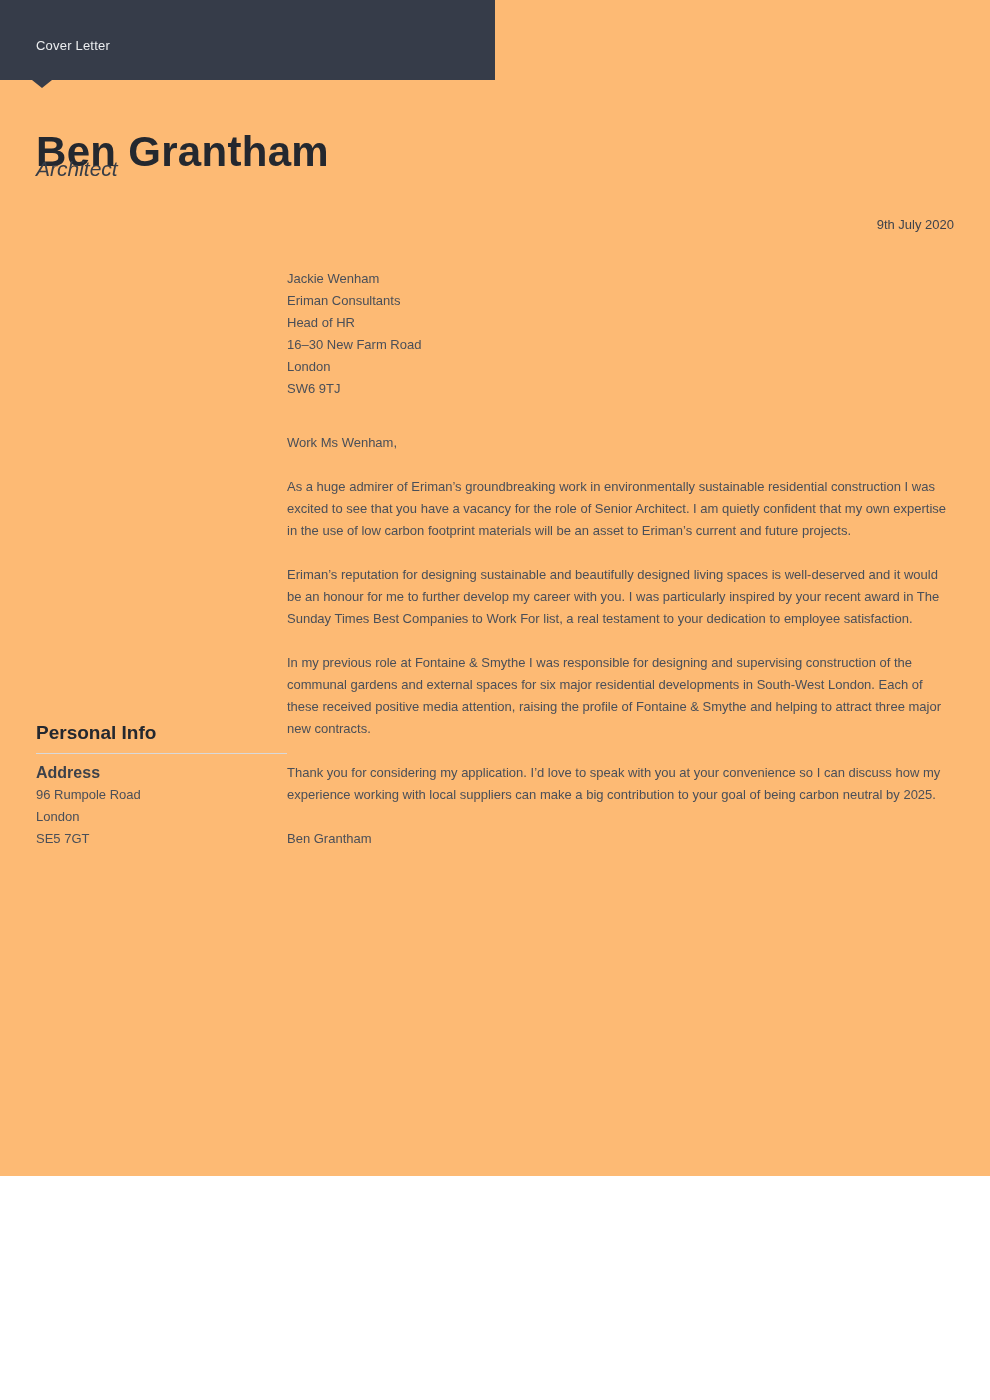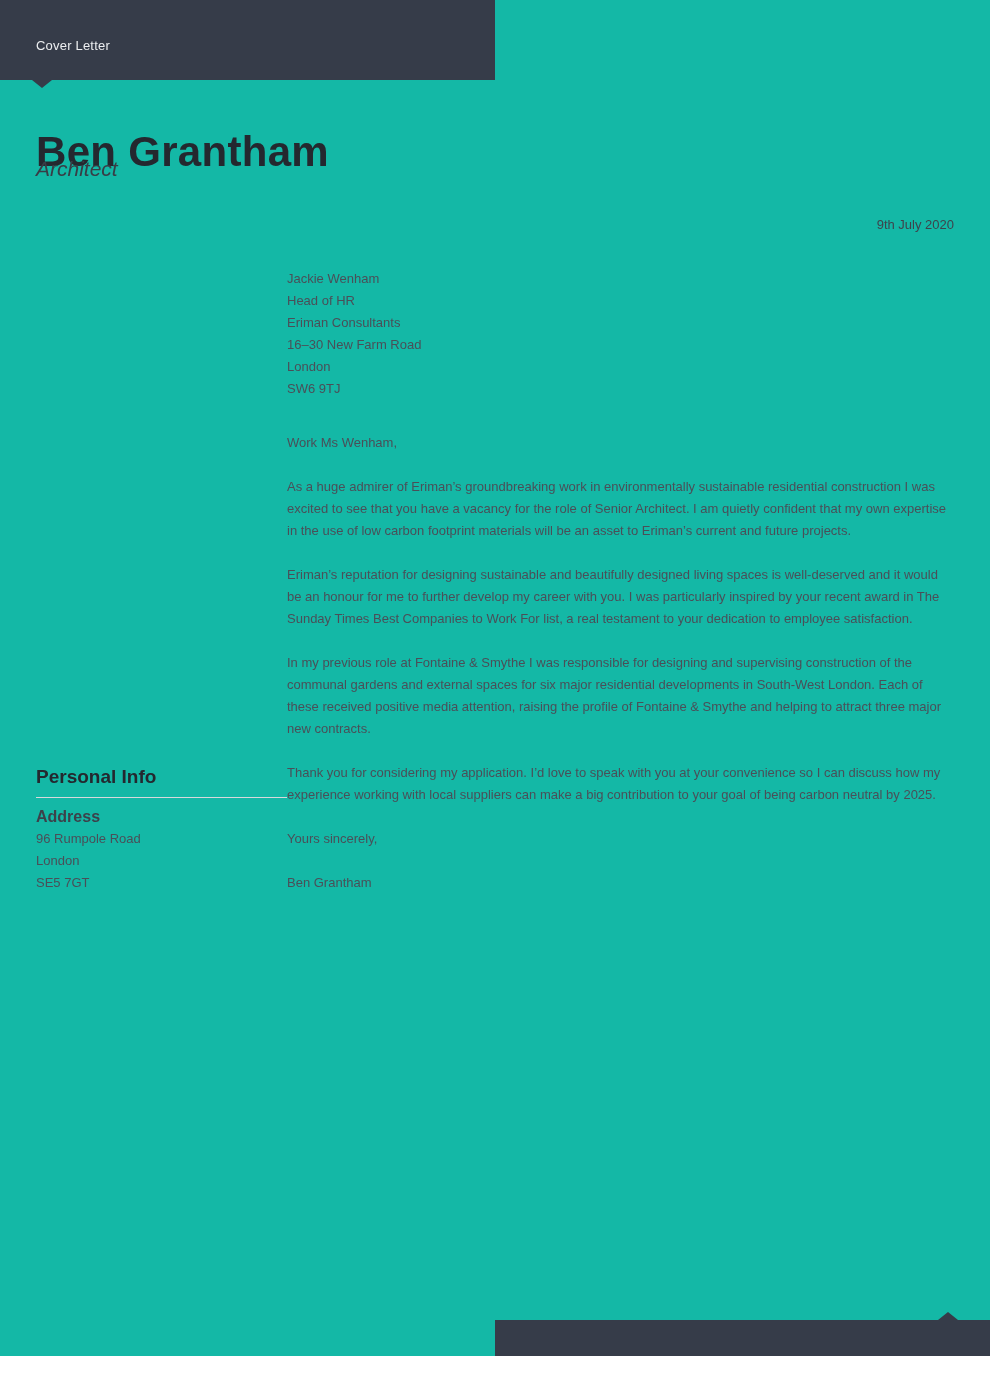--- a/index.html
+++ b/index.html
@@ -3,22 +3,22 @@
 <meta charset="utf-8">
 <style>
   html, body {
     margin: 0;
     padding: 0;
     background: #ffffff;
   }
   .page {
     position: relative;
     width: 990px;
-    height: 1356px;
-    background: #14b8a6;
+    height: 1176px;
+    background: #fdba74;
     font-family: "Liberation Sans", sans-serif;
     overflow: hidden;
     text-decoration: underline;
   }
 
   
   .header-bar {
     position: absolute;
     top: 0;
     left: 0;
@@ -173,35 +173,34 @@
       <div class="address-line">96 Rumpole Road</div>
       <div class="address-line">London</div>
       <div class="address-line">SE5 7GT</div>
     </div>
 
     <div class="right-col">
       <div class="date-row">9th July 2020</div>
 
       <div class="recipient-block">
         <div>Jackie Wenham</div>
+        <div>Eriman Consultants</div>
         <div>Head of HR</div>
-        <div>Eriman Consultants</div>
         <div>16–30 New Farm Road</div>
         <div>London</div>
         <div>SW6 9TJ</div>
       </div>
 
       <div class="salutation">Work Ms Wenham,</div>
 
       <p class="body-paragraph">As a huge admirer of Eriman’s groundbreaking work in environmentally sustainable residential construction I was excited to see that you have a vacancy for the role of Senior Architect. I am quietly confident that my own expertise in the use of low carbon footprint materials will be an asset to Eriman’s current and future projects.</p>
       <p class="body-paragraph">Eriman’s reputation for designing sustainable and beautifully designed living spaces is well-deserved and it would be an honour for me to further develop my career with you. I was particularly inspired by your recent award in The Sunday Times Best Companies to Work For list, a real testament to your dedication to employee satisfaction.</p>
       <p class="body-paragraph">In my previous role at Fontaine &amp; Smythe I was responsible for designing and supervising construction of the communal gardens and external spaces for six major residential developments in South-West London. Each of these received positive media attention, raising the profile of Fontaine &amp; Smythe and helping to attract three major new contracts.</p>
       <p class="body-paragraph">Thank you for considering my application. I’d love to speak with you at your convenience so I can discuss how my experience working with local suppliers can make a big contribution to your goal of being carbon neutral by 2025.</p>
 
-      <div class="closing">Yours sincerely,</div>
       <div class="signature">Ben Grantham</div>
     </div>
 
   </div>
 
   <div class="footer-pointer"></div>
   <div class="footer-bar"></div>
 
 </div>
 

